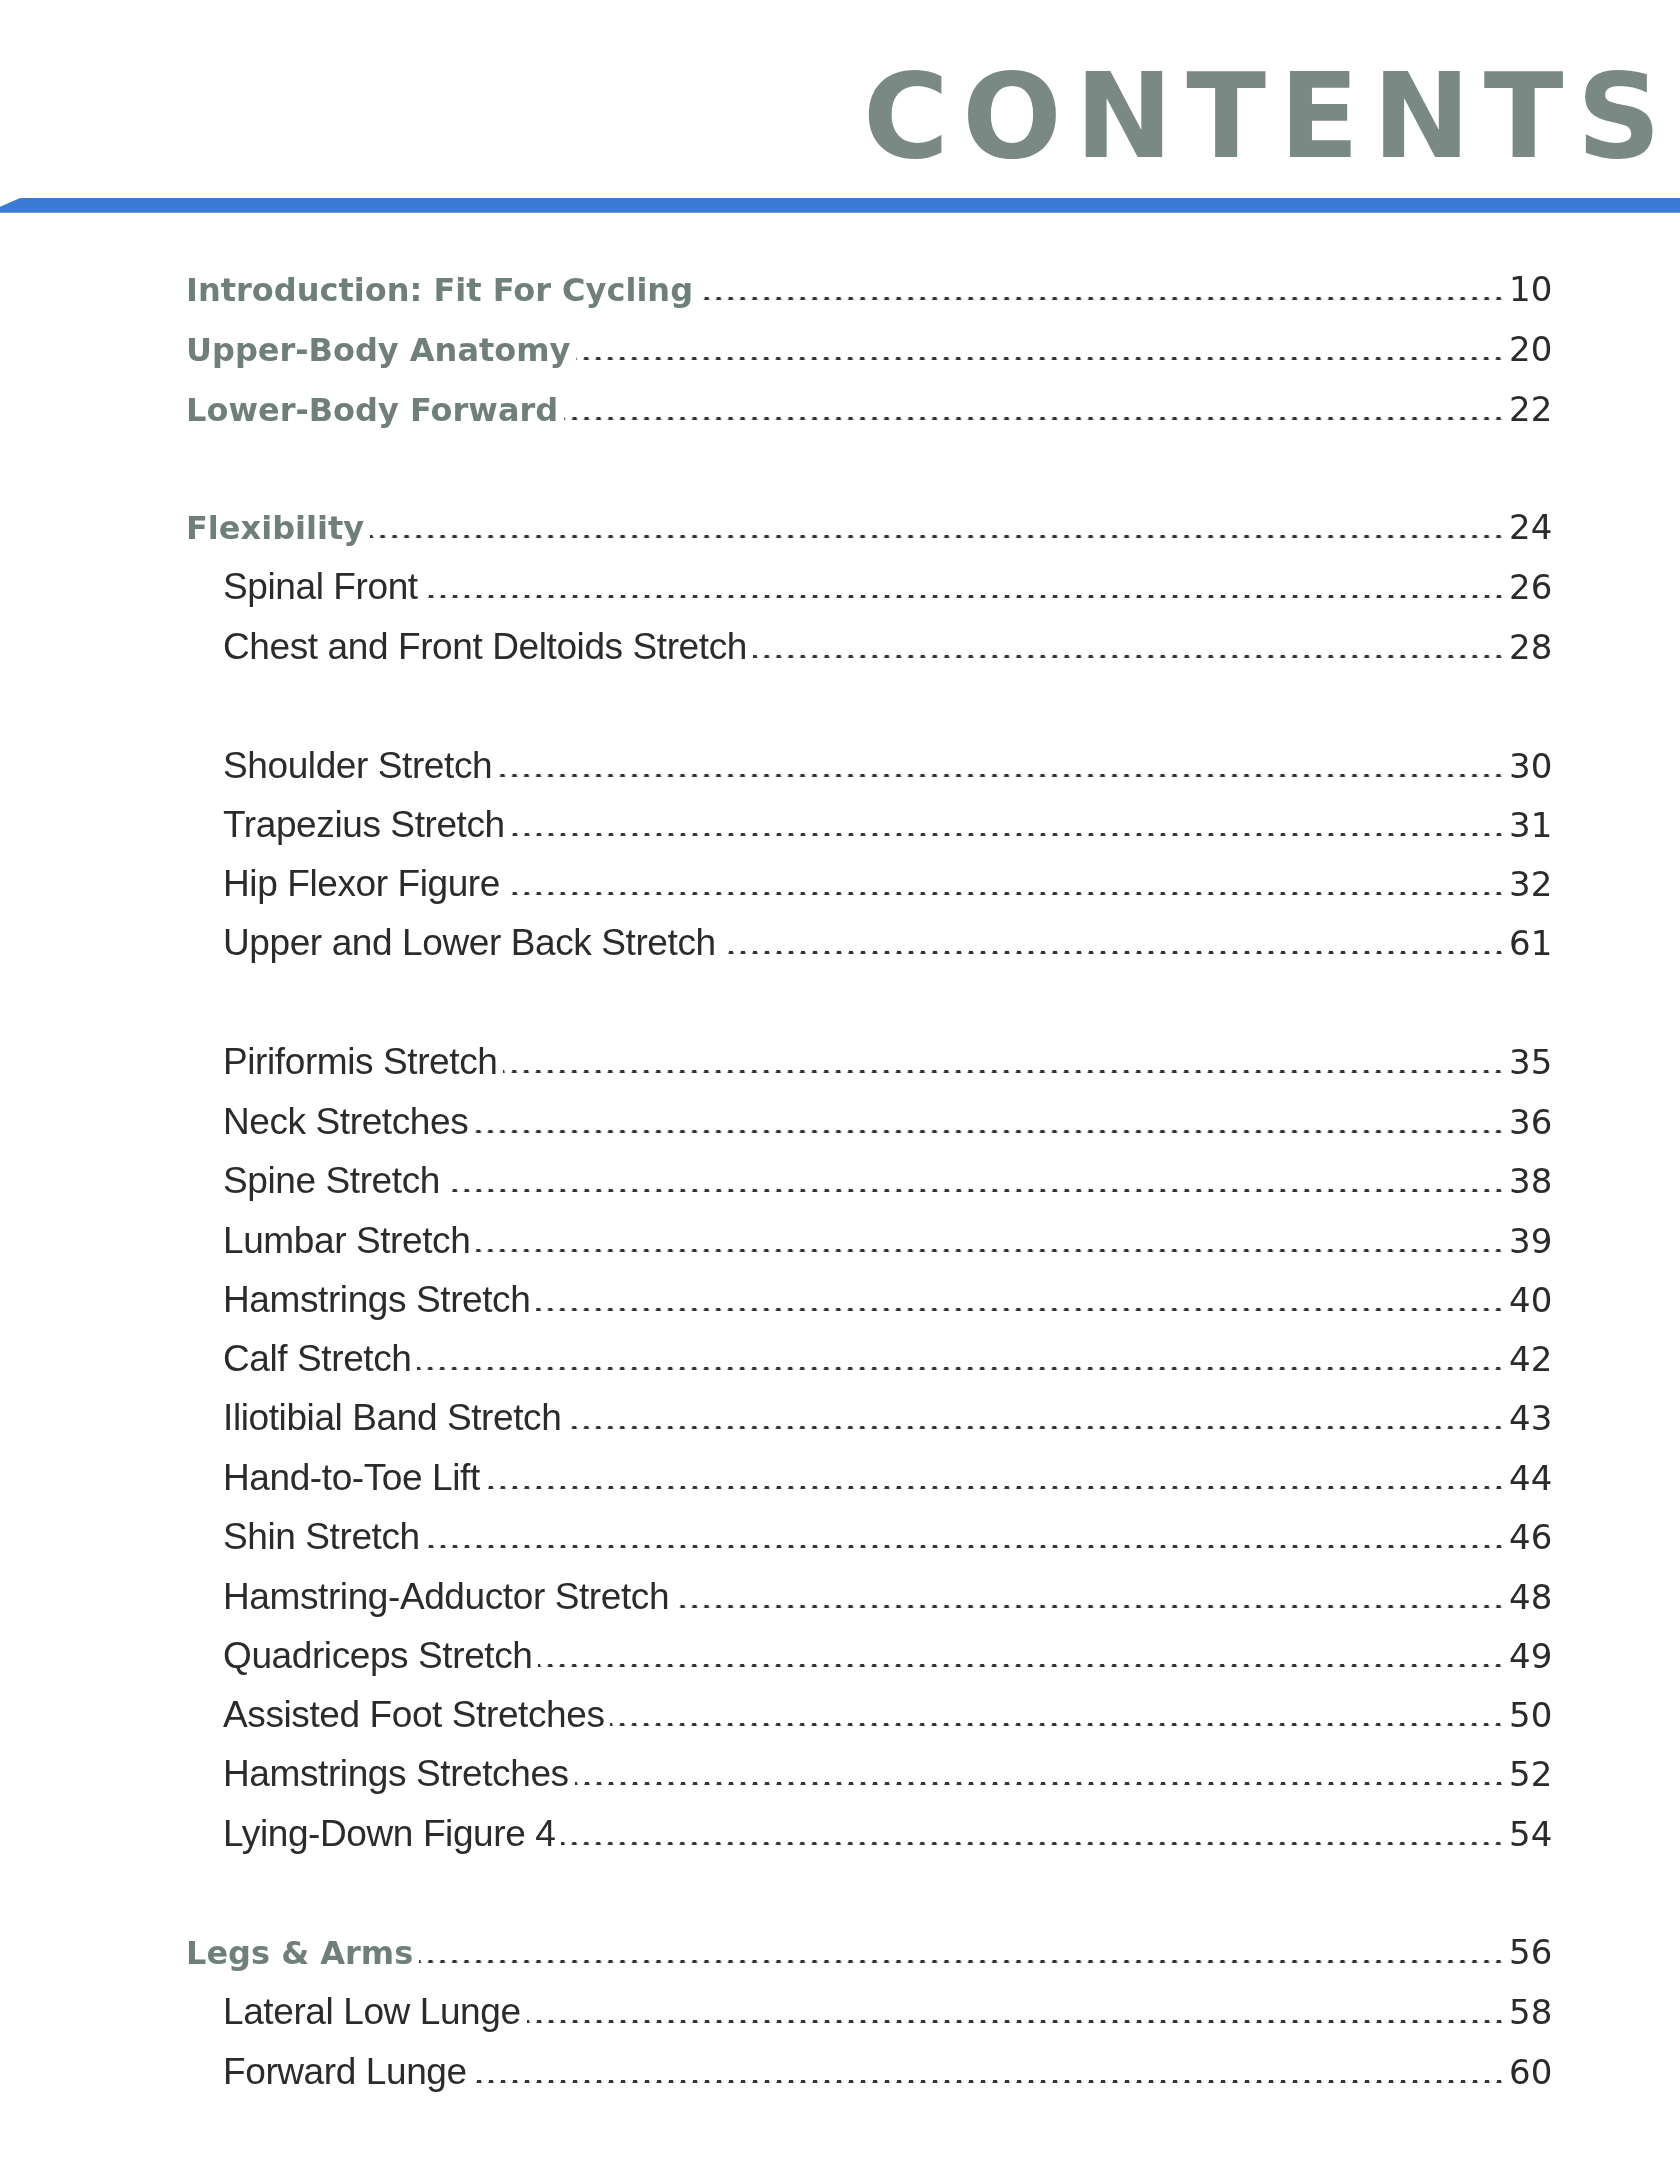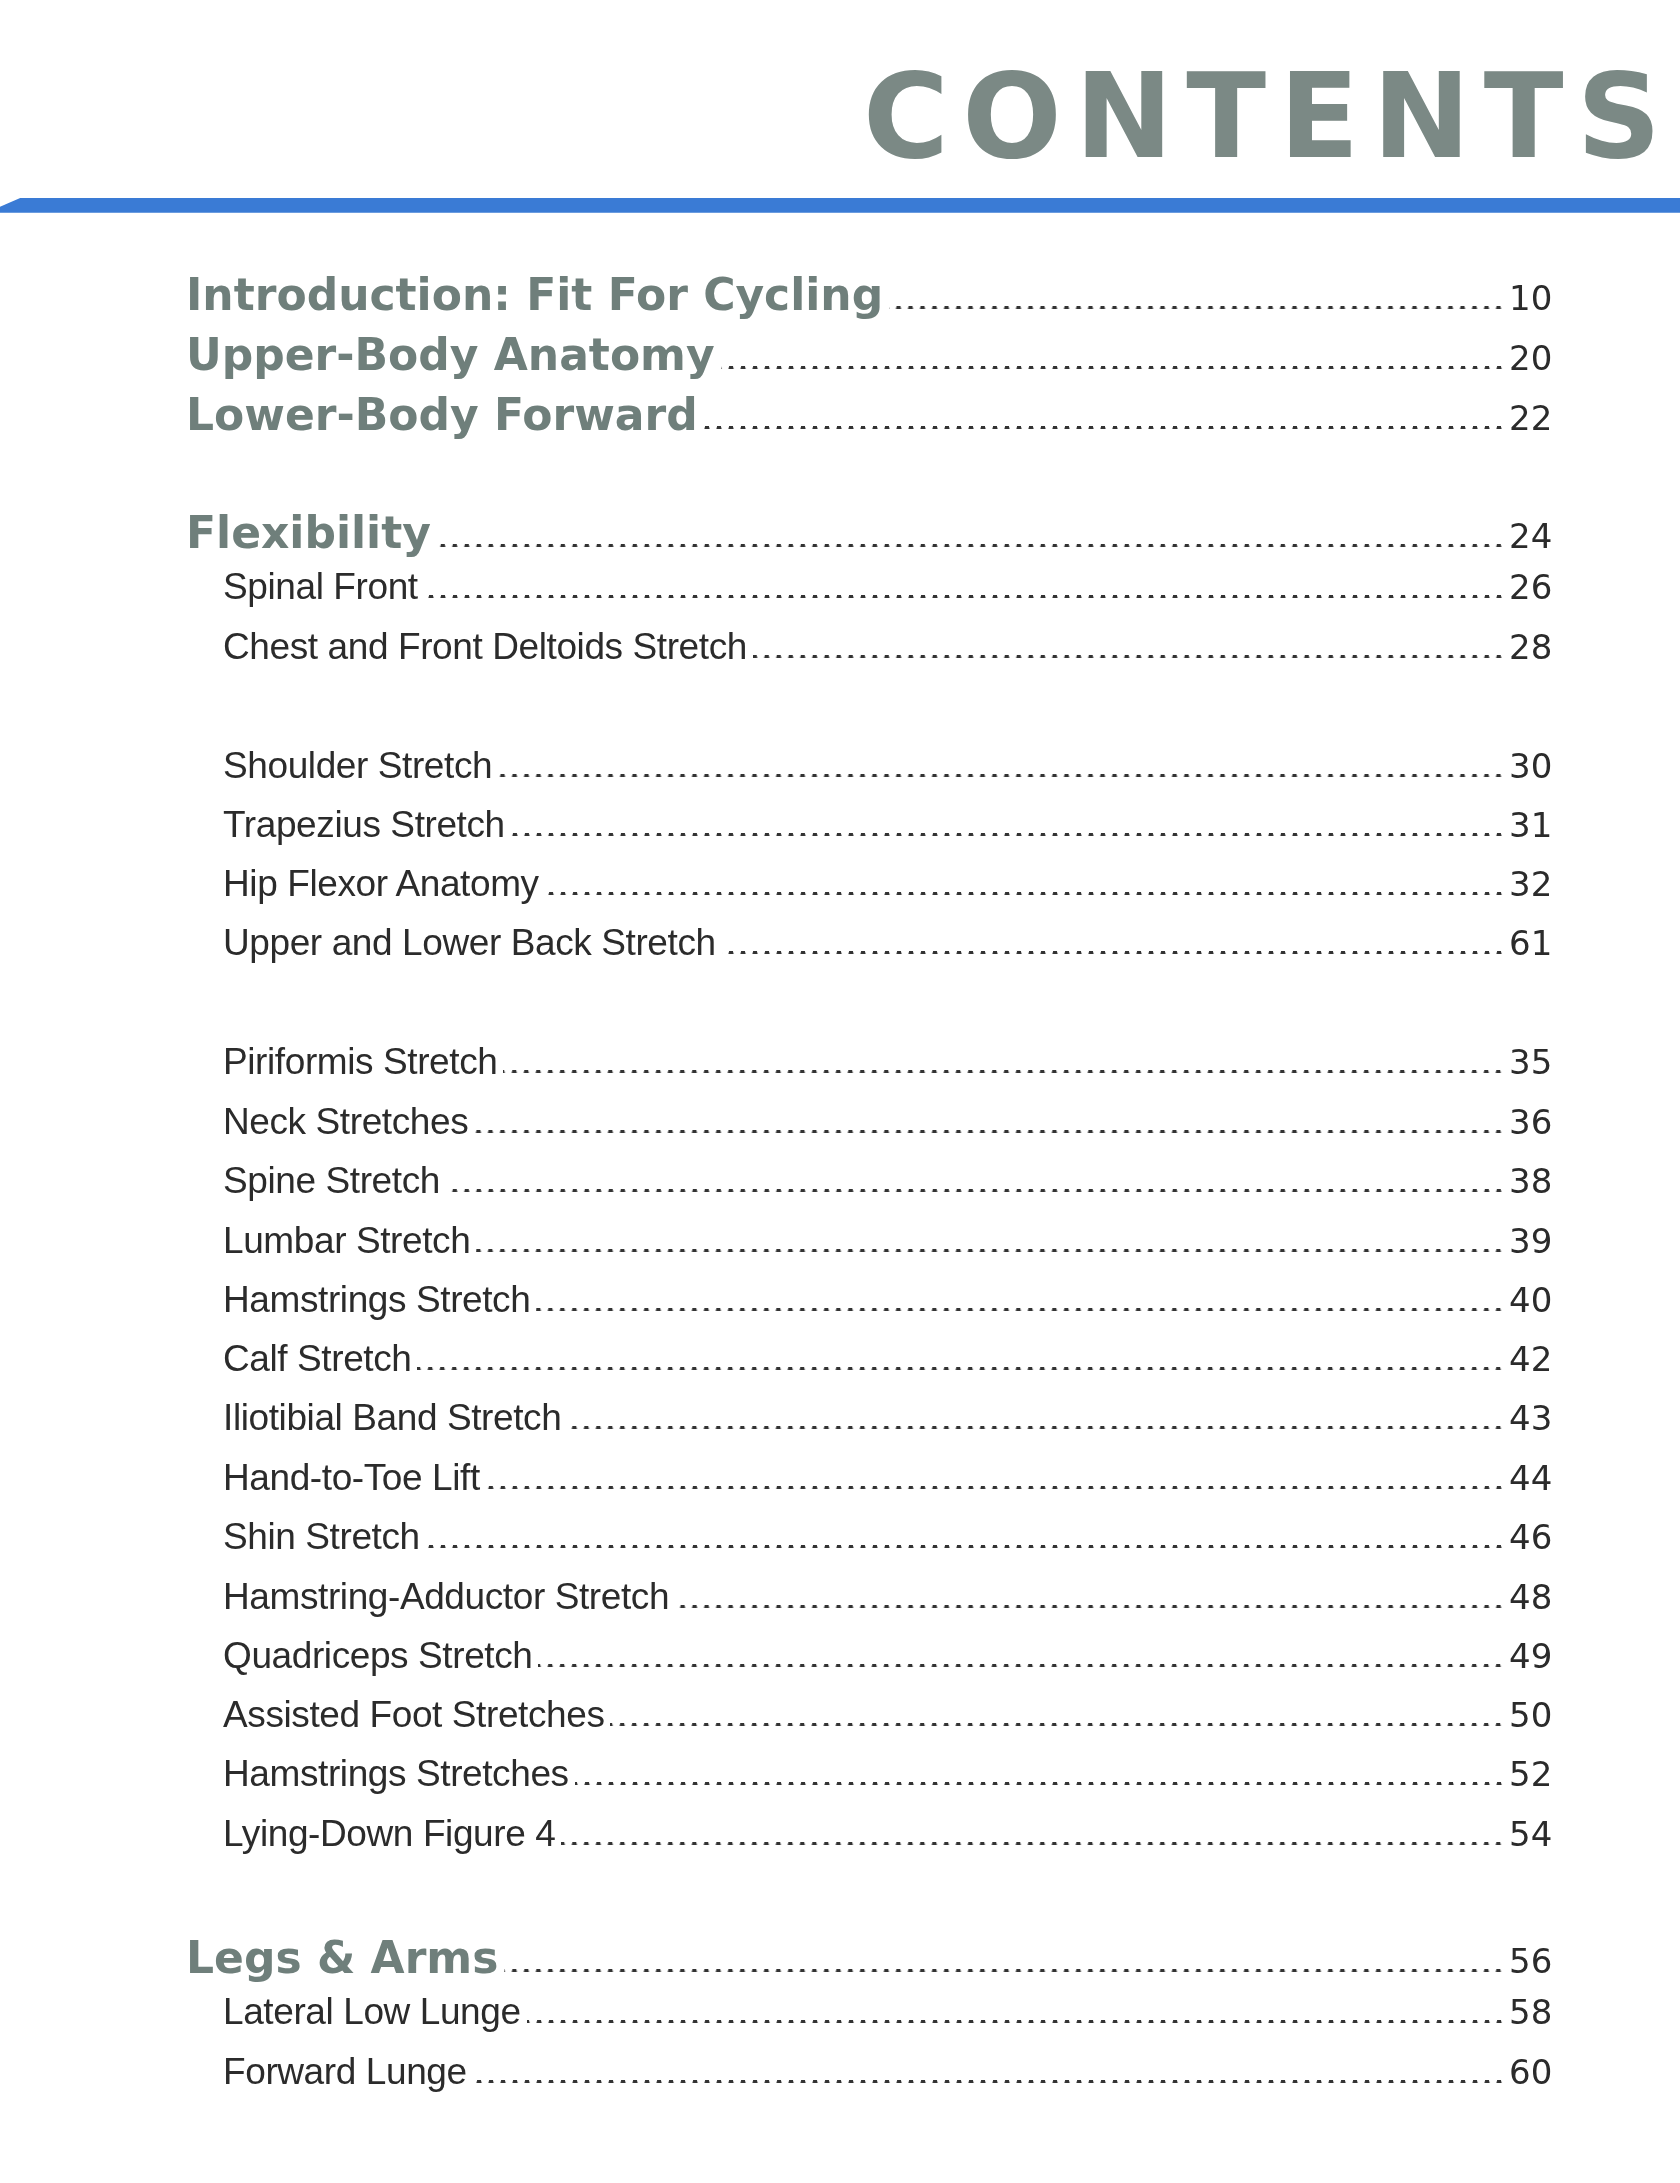--- a/index.html
+++ b/index.html
@@ -26,21 +26,21 @@
     flex:1; margin:0 4.4px 0 5.9px; height:2.9px; align-self:baseline;
     background-image: radial-gradient(circle, #333 38%, transparent 42%);
     background-size:12px 4.4px; background-repeat:repeat-x; background-position:right 0;
     position:relative; top:-1.5px;
   }
   .row .page {
     font-family:"DejaVu Sans", sans-serif; font-size:34px; color:#2b2b2b;
     width:50px; text-align:left; margin-right:121px;
   }
   .row.section .label {
-    font-family:"DejaVu Sans", sans-serif; font-weight:bold; font-size:44px;
+    font-family:"DejaVu Sans", sans-serif; font-weight:bold; font-size:32px;
     color:#6F7F7B; margin-left:186px;
   }
   .row.item .label {
     font-family:"Liberation Sans Narrow","Liberation Sans", sans-serif; font-size:37px;
     color:#2b2b2b; margin-left:223px; transform-origin:left; letter-spacing:-0.4px;
   }
 </style>
 </head>
 <body>
 
@@ -84,21 +84,21 @@
     <span class="label">Shoulder Stretch</span>
     <span class="leader"></span>
     <span class="page">30</span>
   </div>
   <div class="row item" style="top:804px">
     <span class="label">Trapezius Stretch</span>
     <span class="leader"></span>
     <span class="page">31</span>
   </div>
   <div class="row item" style="top:863px">
-    <span class="label">Hip Flexor Anatomy</span>
+    <span class="label">Hip Flexor Figure</span>
     <span class="leader"></span>
     <span class="page">32</span>
   </div>
   <div class="row item" style="top:922px">
     <span class="label">Upper and Lower Back Stretch</span>
     <span class="leader"></span>
     <span class="page">61</span>
   </div>
   <div class="row item" style="top:1041px">
     <span class="label">Piriformis Stretch</span>

